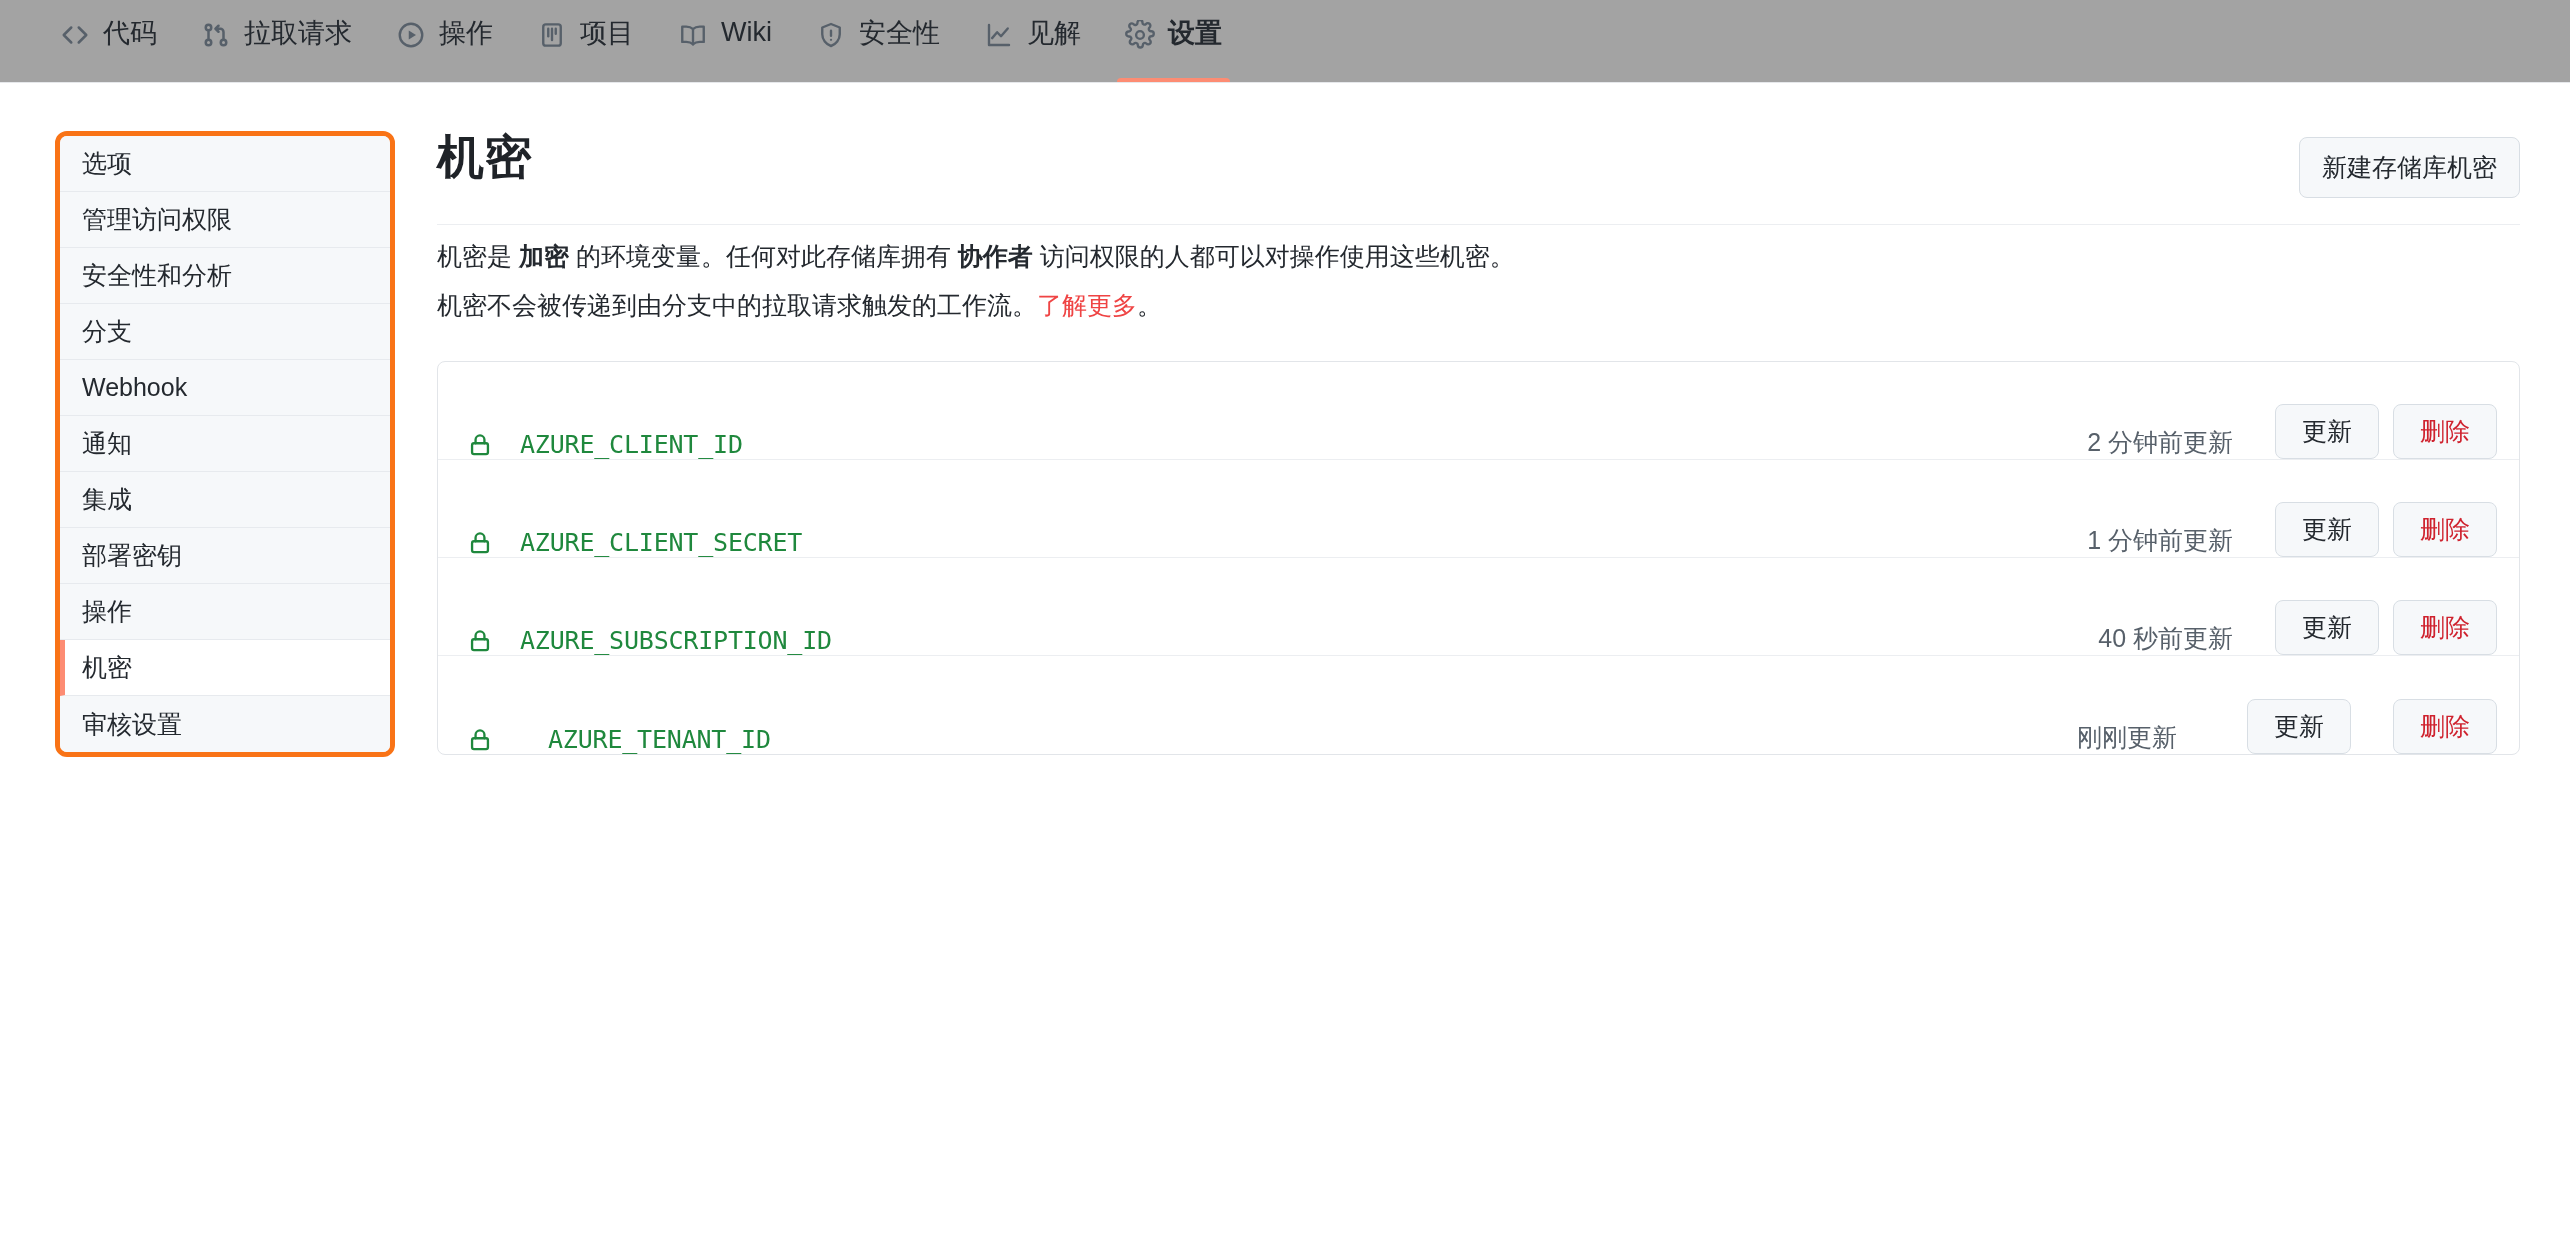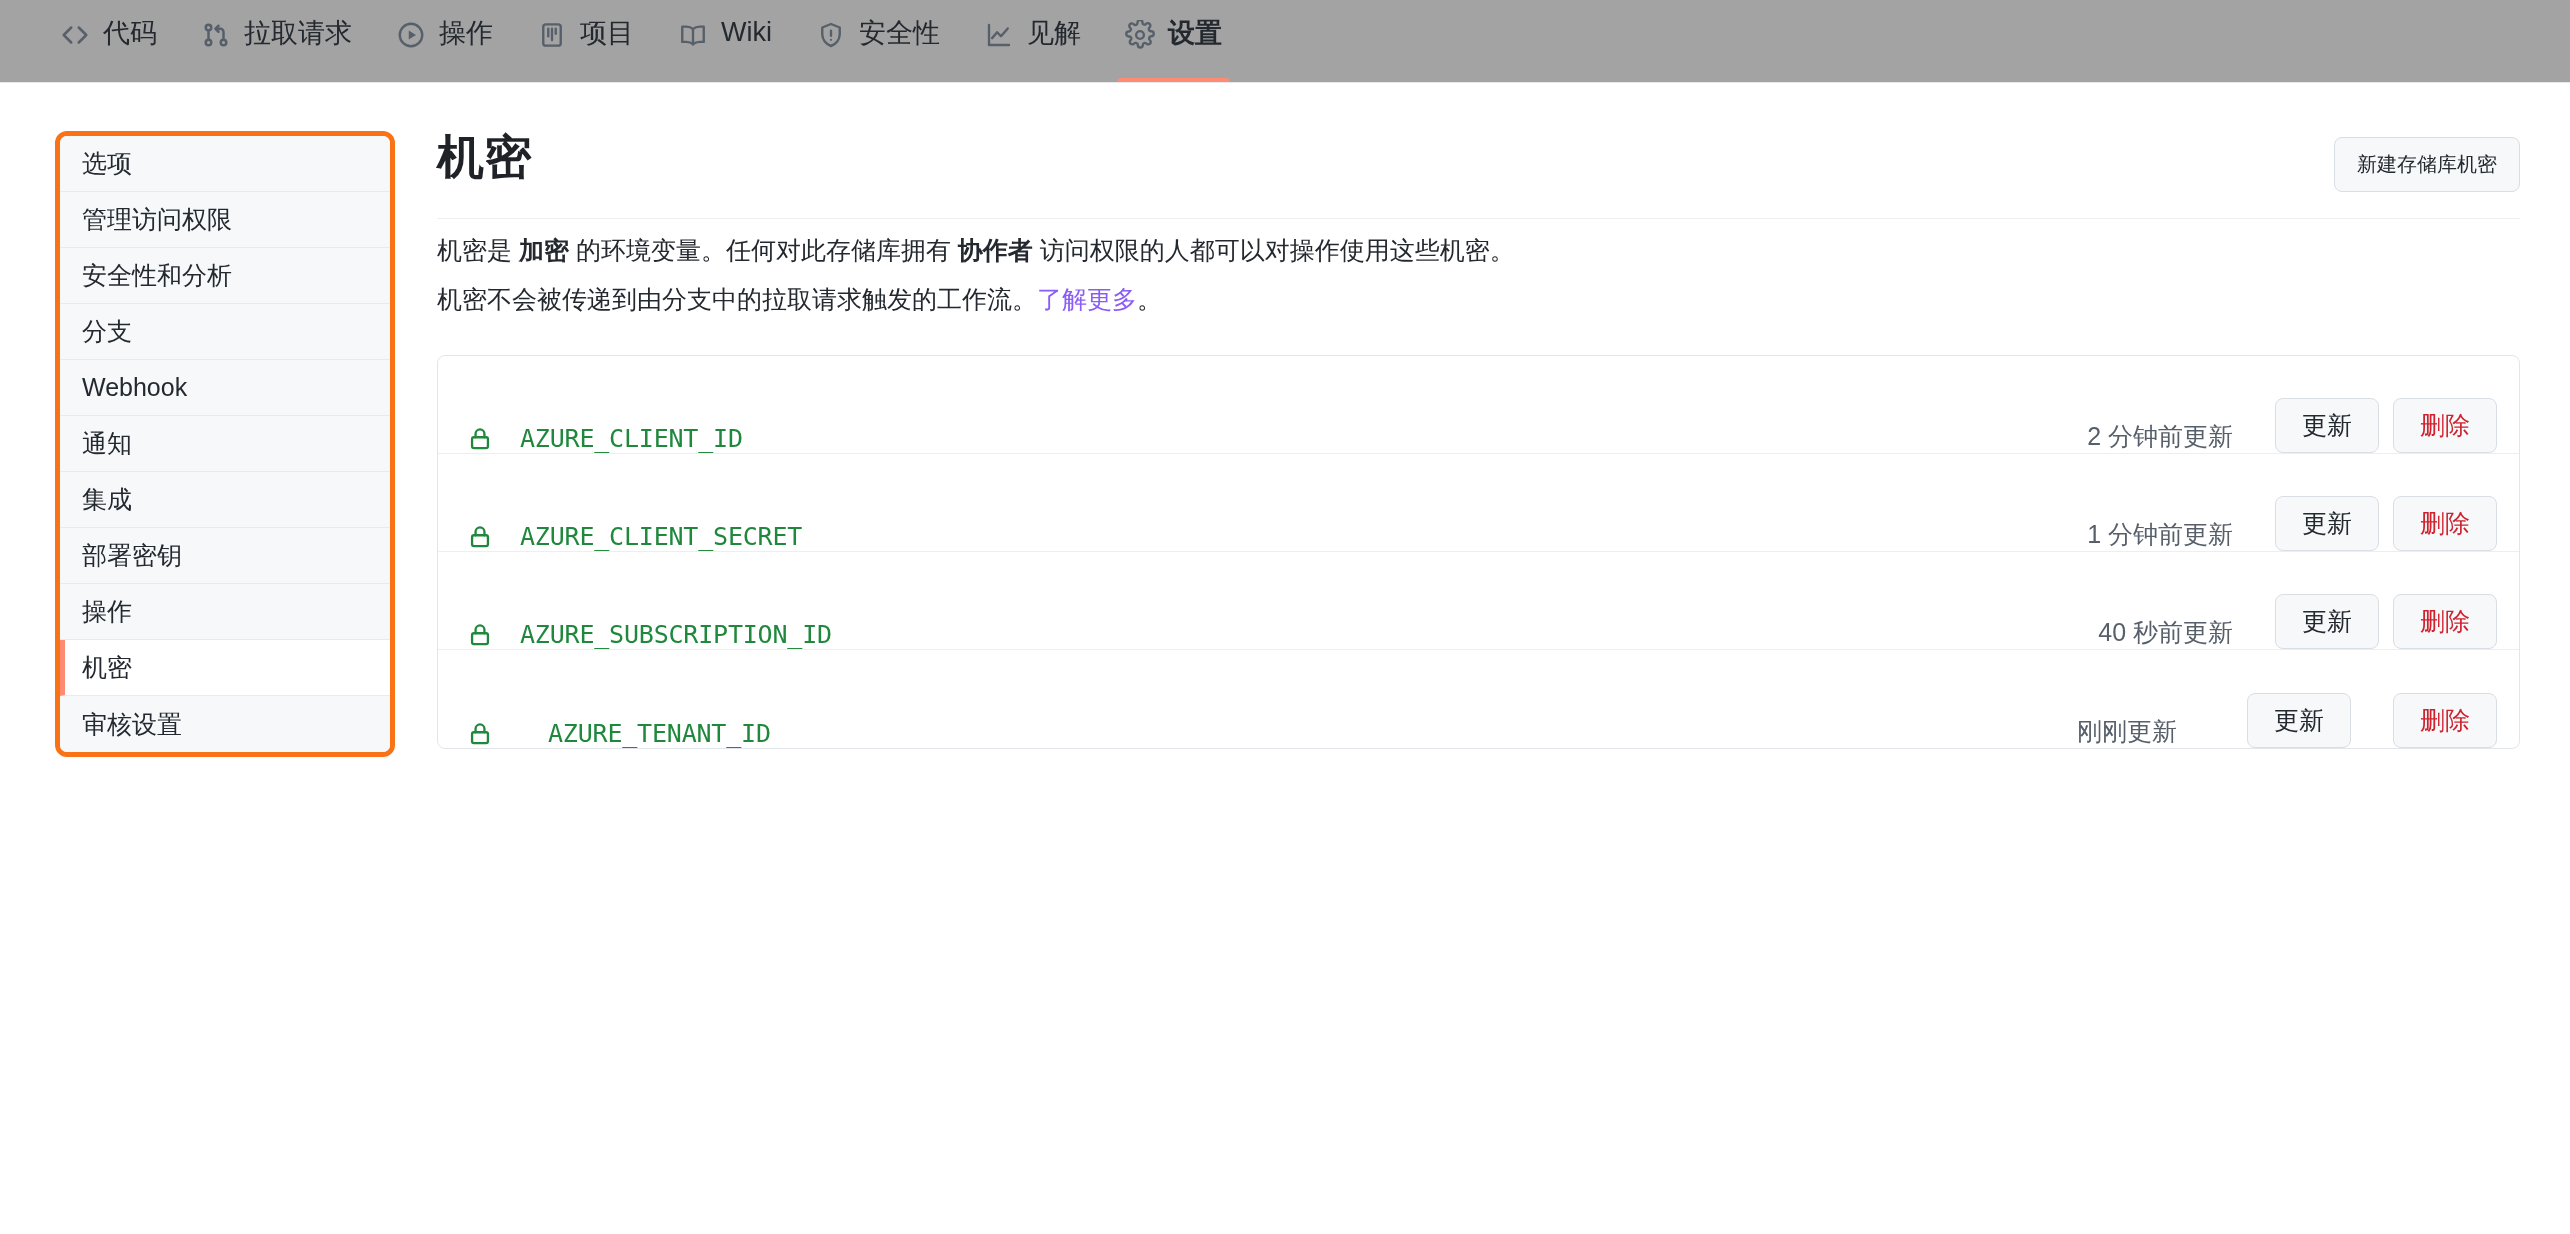--- a/index.html
+++ b/index.html
@@ -102,36 +102,36 @@
     line-height: 1.1;
     color: #1f2328;
     letter-spacing: 0.5px;
   }
   #new-secret-btn {
     margin-top: 6px;
     background: #f6f8fa;
     border: 1px solid #d8dee4;
     border-radius: 8px;
     padding: 13px 22px;
-    font-size: 20px;
+    font-size: 25px;
     color: #24292f;
     cursor: pointer;
     white-space: nowrap;
     font-family: inherit;
   }
 
   .desc {
     font-size: 25px;
     color: #24292f;
     line-height: 1.55;
   }
   #desc1 { margin-top: 12px; }
   #desc2 { margin-top: 10px; }
   .desc b { font-weight: bold; }
-  .desc a { color: #8b5cf6; text-decoration: none; }
+  .desc a { color: #ef4444; text-decoration: none; }
 
   
   #secrets-card {
     margin-top: 36px;
     border: 1px solid #e2e5e9;
     border-radius: 8px;
     overflow: hidden;
     background: #ffffff;
   }
   .secret-row {

